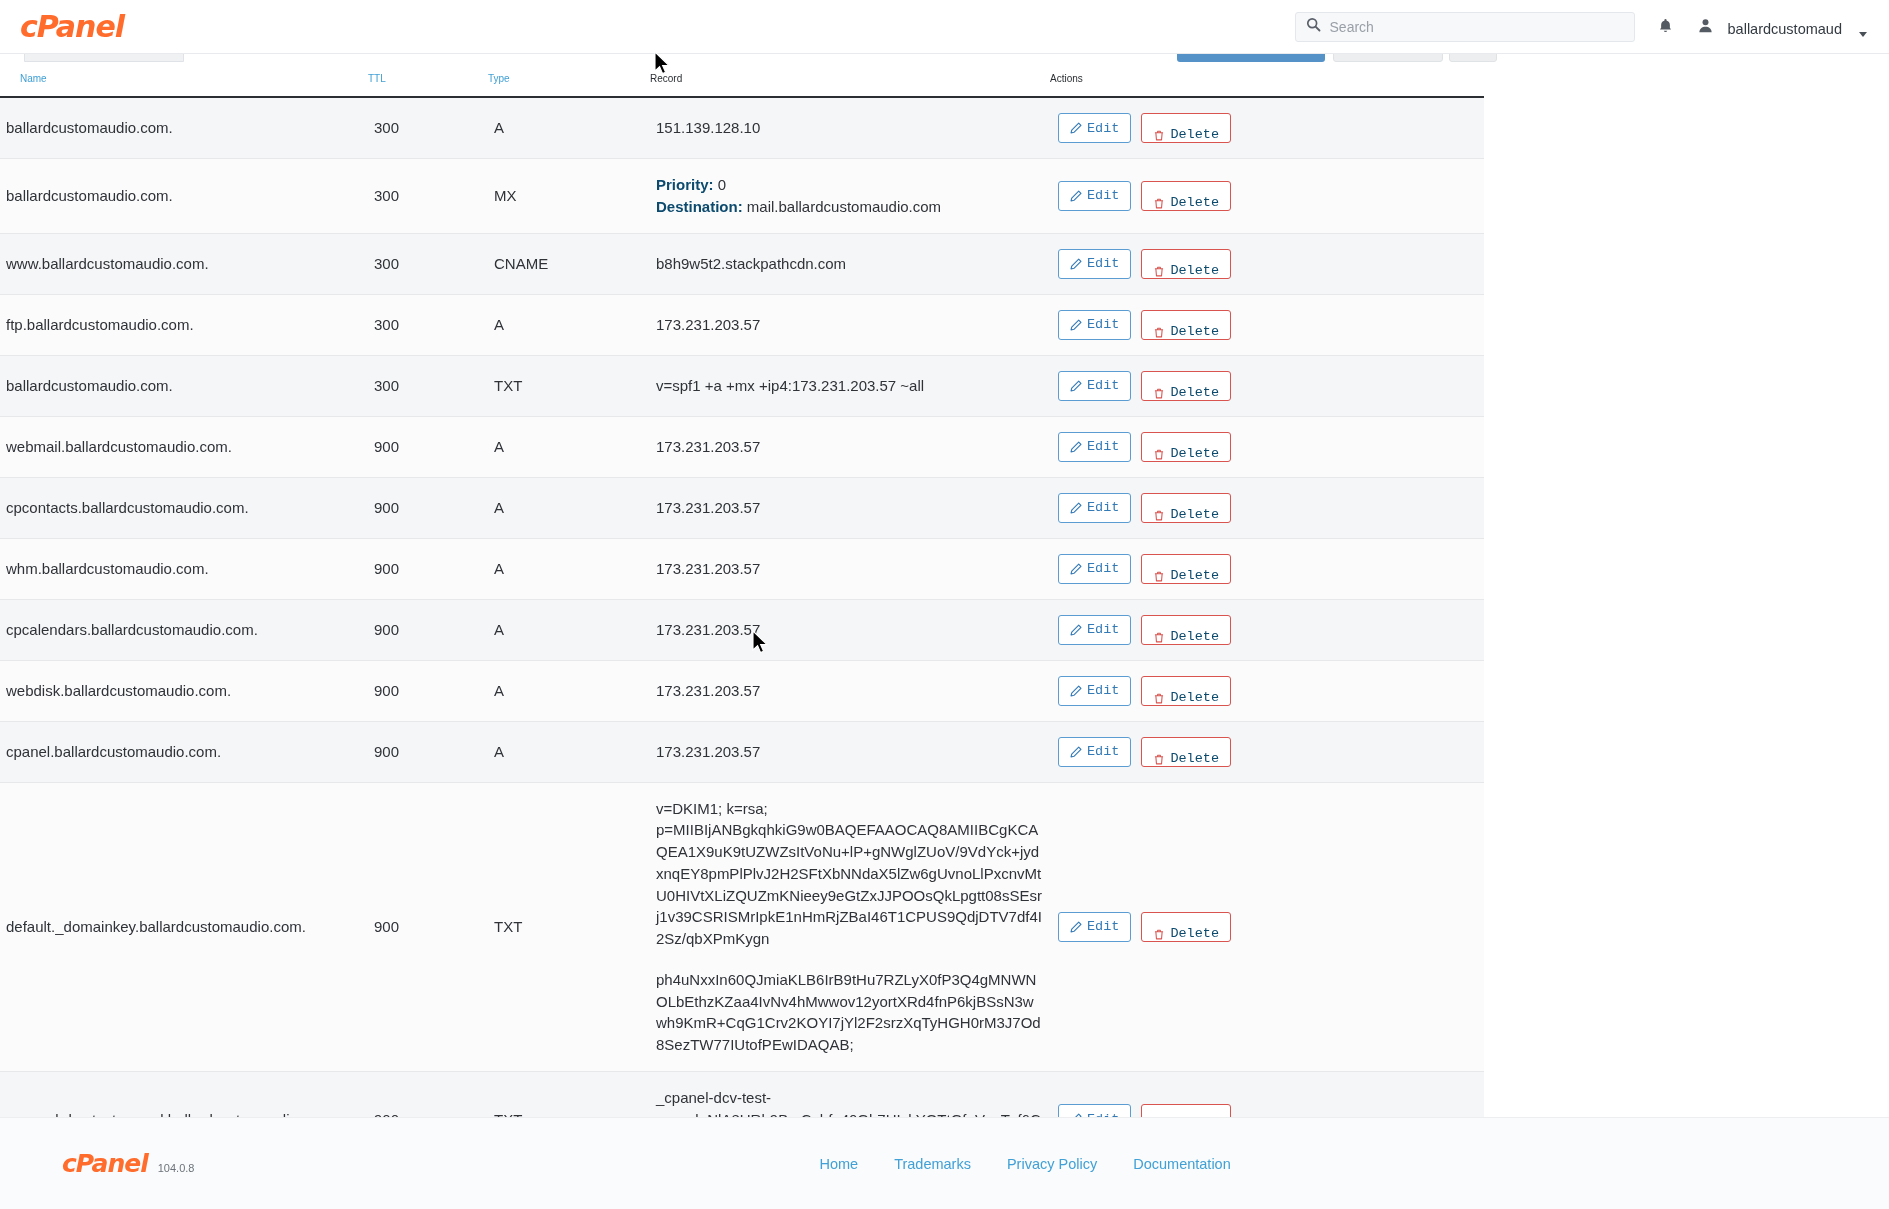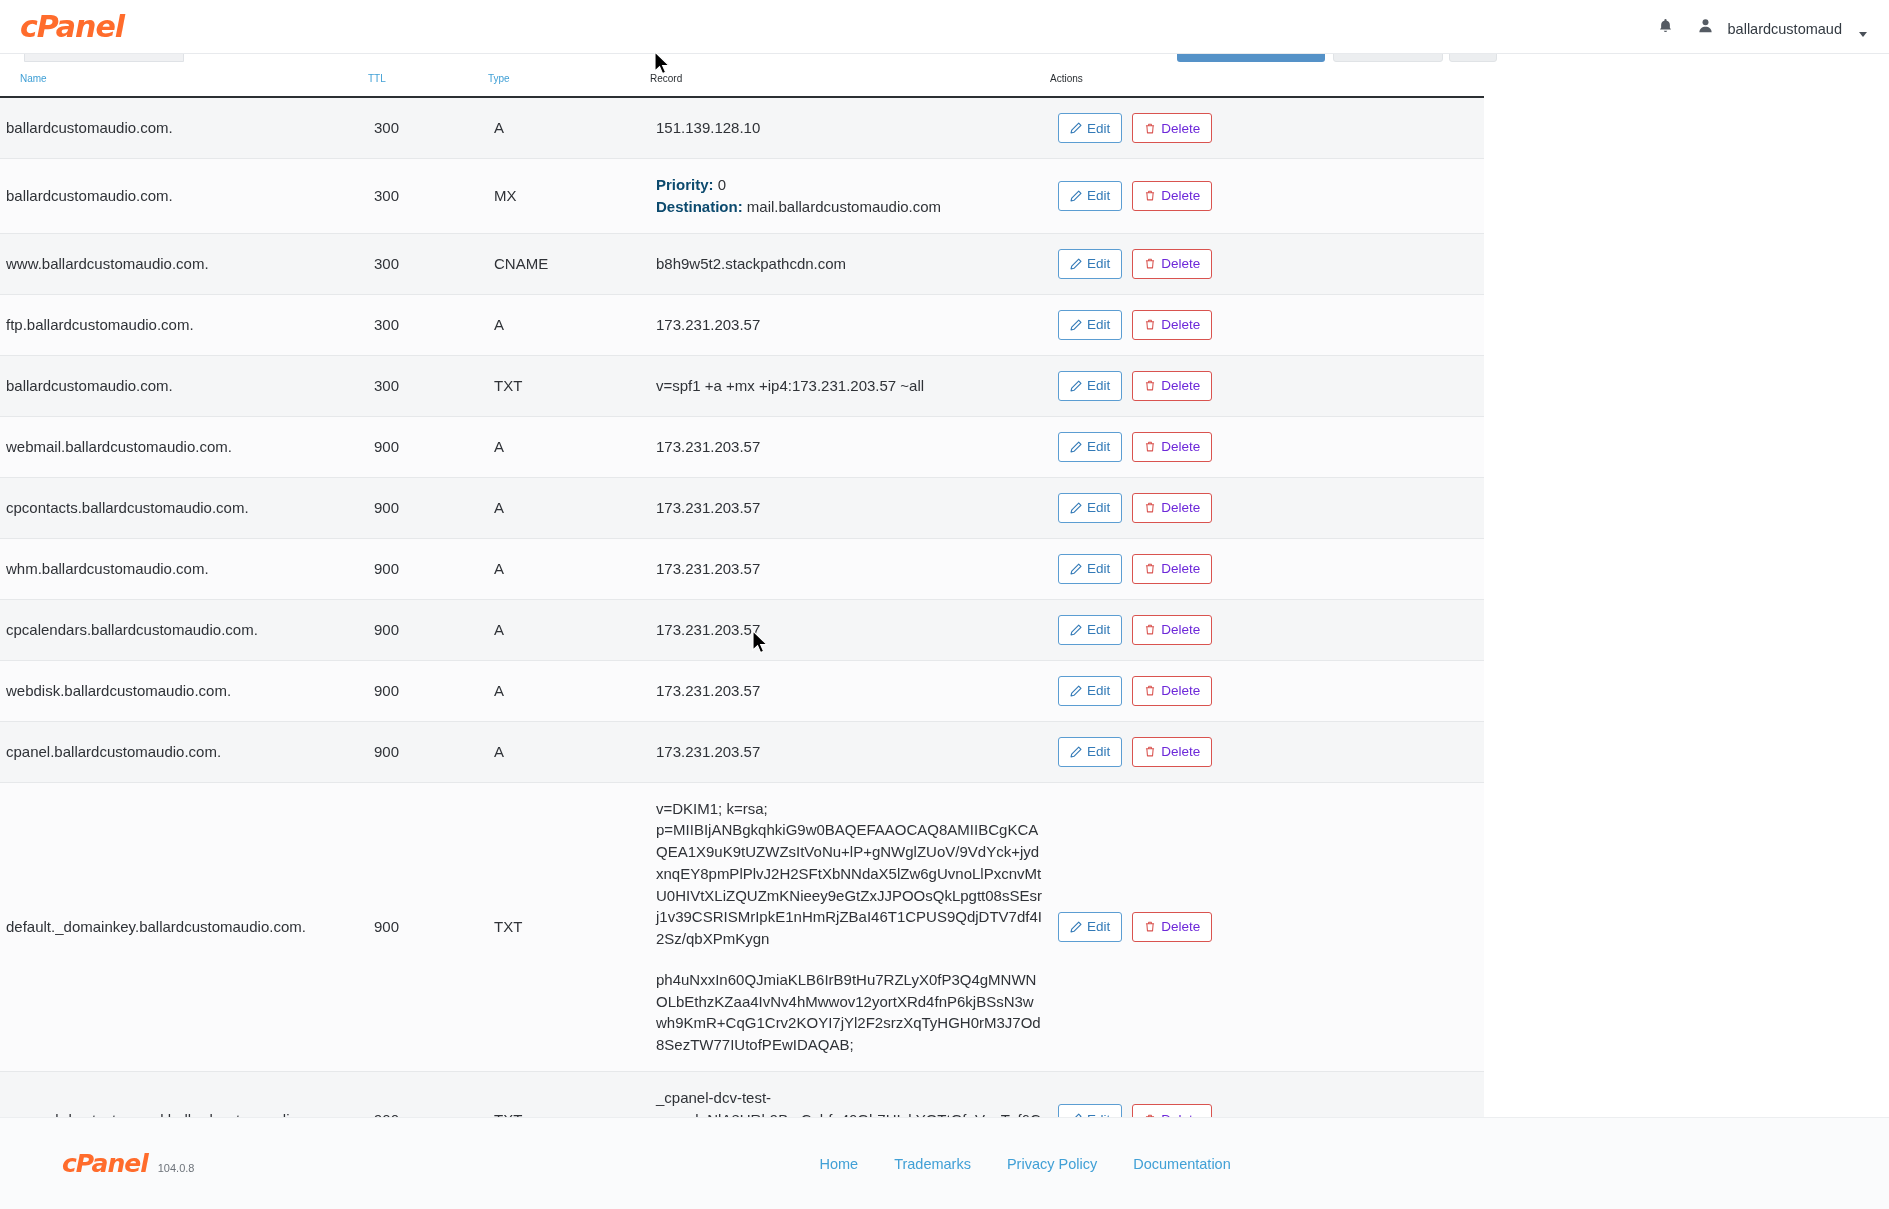--- a/index.html
+++ b/index.html
@@ -139,24 +139,24 @@
   .btn {
     display: inline-flex; align-items: center; justify-content: center;
     gap: 5px;
     height: 30px; min-width: 62px;
     padding: 0 11px;
     border-radius: 3px;
     font-size: 13.5px;
     background: #fff;
     cursor: pointer;
     vertical-align: middle;
-    font-family: Liberation Sans, sans-serif;
+    font-family: Liberation Mono, monospace;
   }
   .btn-edit { border: 1px solid #5b9dd2; color: #337ab7; margin-right: 10px; }
-  .btn-delete { border: 1px solid #d9534f; color: #6d28d9; }
+  .btn-delete { border: 1px solid #d9534f; color: #0c4a6e; align-items: flex-end; }
   .btn svg { display: block; }
 
   
   #footer {
     position: absolute; left: 0; bottom: 0;
     width: 1889px; height: 92px;
     background: #fafbfc;
     border-top: 1px solid #eceef0;
     display: flex; align-items: center;
   }
@@ -183,20 +183,29 @@
   #cursor-a { left: 654px; top: 51px; }
   #cursor-b { left: 752px; top: 630px; }
 </style>
 </head>
 <body>
 
 <div id="topbar">
   <div id="brand-logo">cPanel</div>
 
   <div id="header-right">
+    <div id="search-box">
+      <span>
+        <svg width="15" height="15" viewBox="0 0 16 16">
+          <circle cx="6.6" cy="6.6" r="4.7" fill="none" stroke="#5a6069" stroke-width="1.8"></circle>
+          <line x1="10.2" y1="10.2" x2="14.4" y2="14.4" stroke="#5a6069" stroke-width="2" stroke-linecap="round"></line>
+        </svg>
+      </span>
+      <input id="search-input" type="text" placeholder="Search" style="">
+    </div>
 
     <div class="hdr-icon-btn">
       <svg width="19" height="19" viewBox="0 0 20 20">
         <path d="M10 2.2a1.2 1.2 0 0 1 1.2 1.2v.5a4.6 4.6 0 0 1 3.4 4.4v3l1.2 1.9H4.2l1.2-1.9v-3a4.6 4.6 0 0 1 3.4-4.4v-.5A1.2 1.2 0 0 1 10 2.2z" fill="#555b63"></path>
         <path d="M8.2 14.4a1.85 1.85 0 0 0 3.6 0z" fill="#555b63"></path>
       </svg>
     </div>
 
     <div id="user-menu">
       <span>

